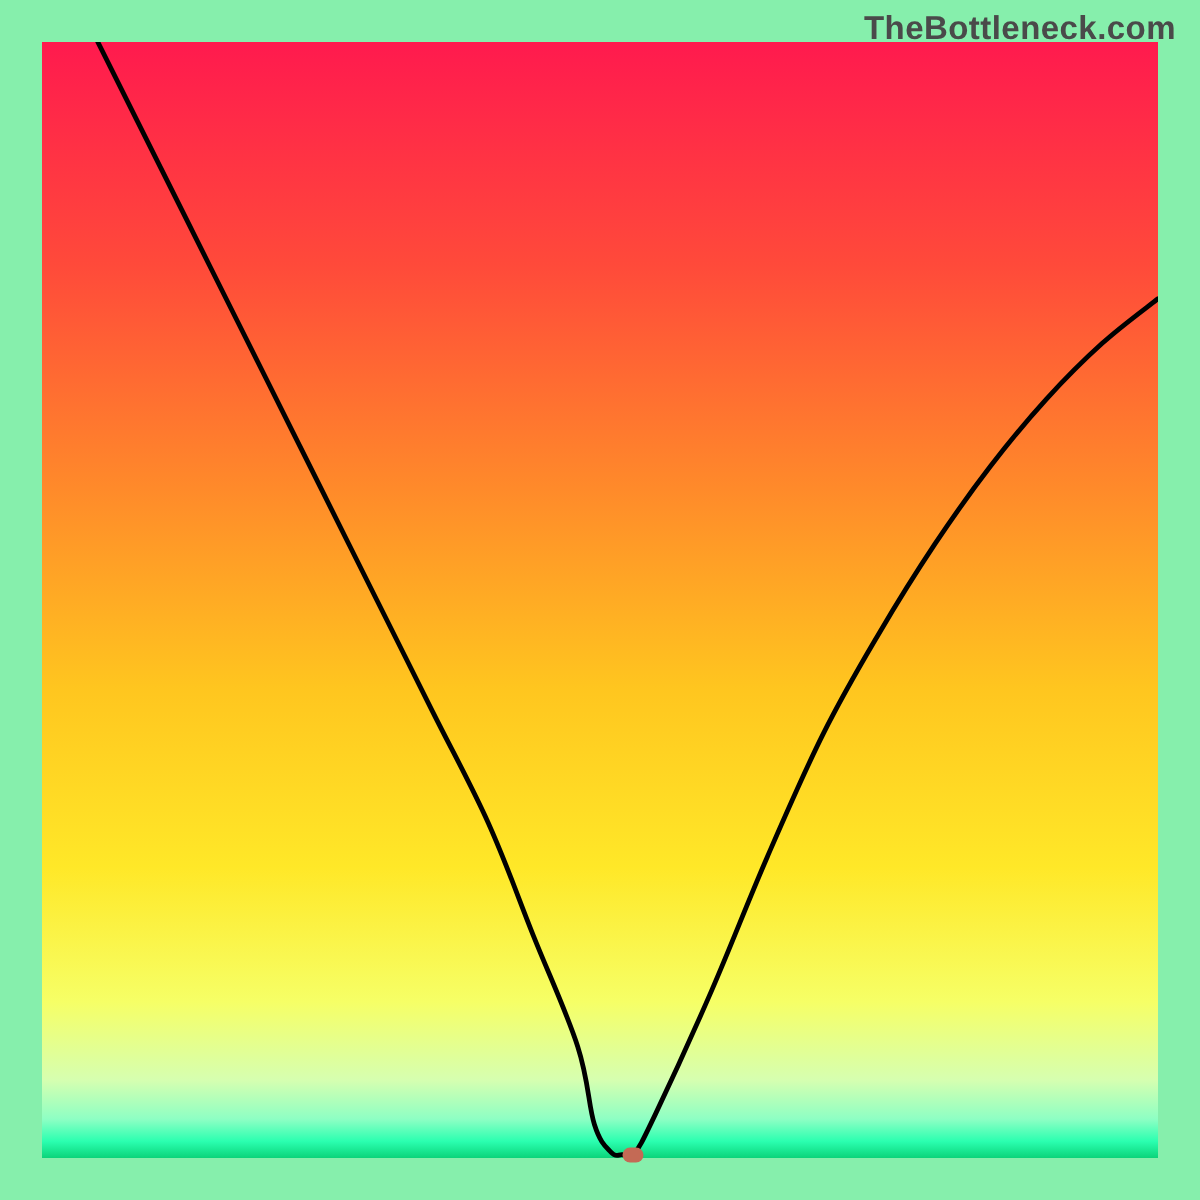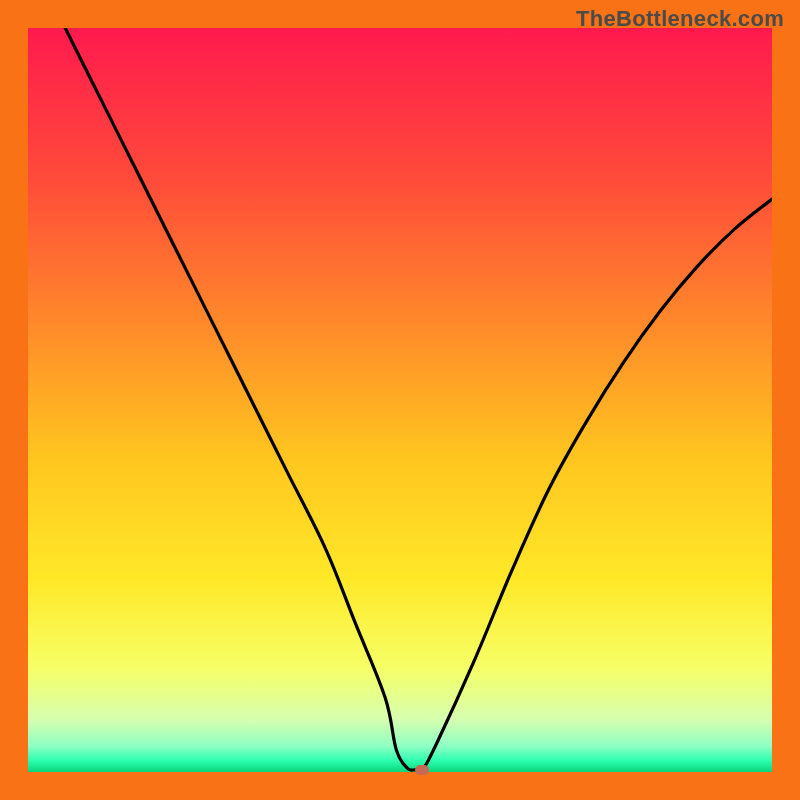--- a/index.html
+++ b/index.html
@@ -8,21 +8,21 @@
     width: 800px;
     height: 800px;
     background: #000;
     font-family: Arial, Helvetica, sans-serif;
     overflow: hidden;
   }
   .frame {
     position: relative;
     width: 800px;
     height: 800px;
-    background: #f97316;
+    background: #86efac;
   }
   .watermark {
     position: absolute;
     top: 6px;
     right: 16px;
     color: #4a4a4a;
     font-size: 22px;
     font-weight: 600;
     letter-spacing: 0.3px;
     z-index: 4;

